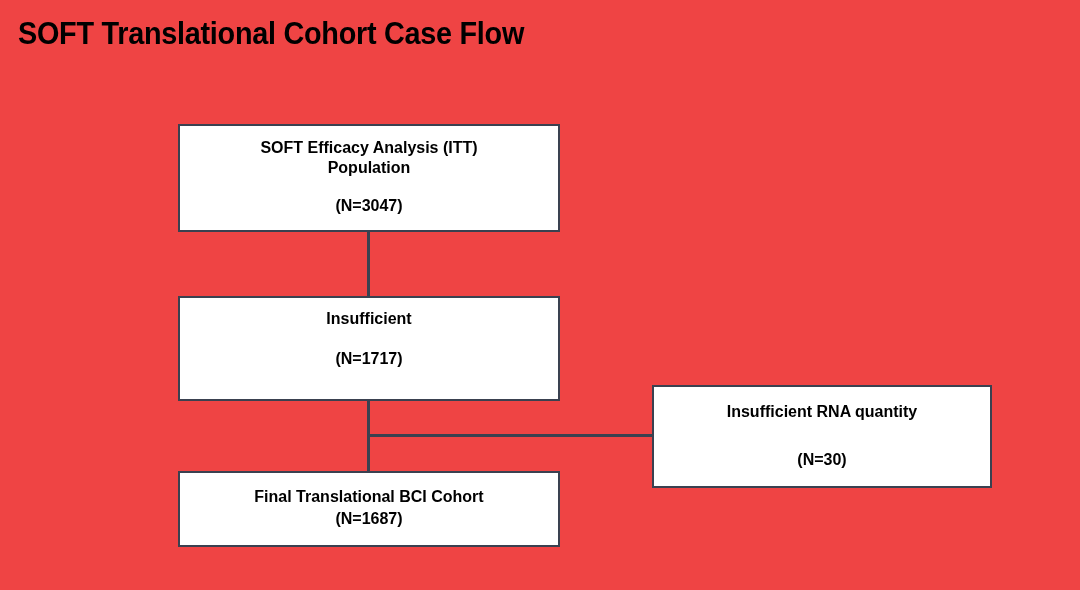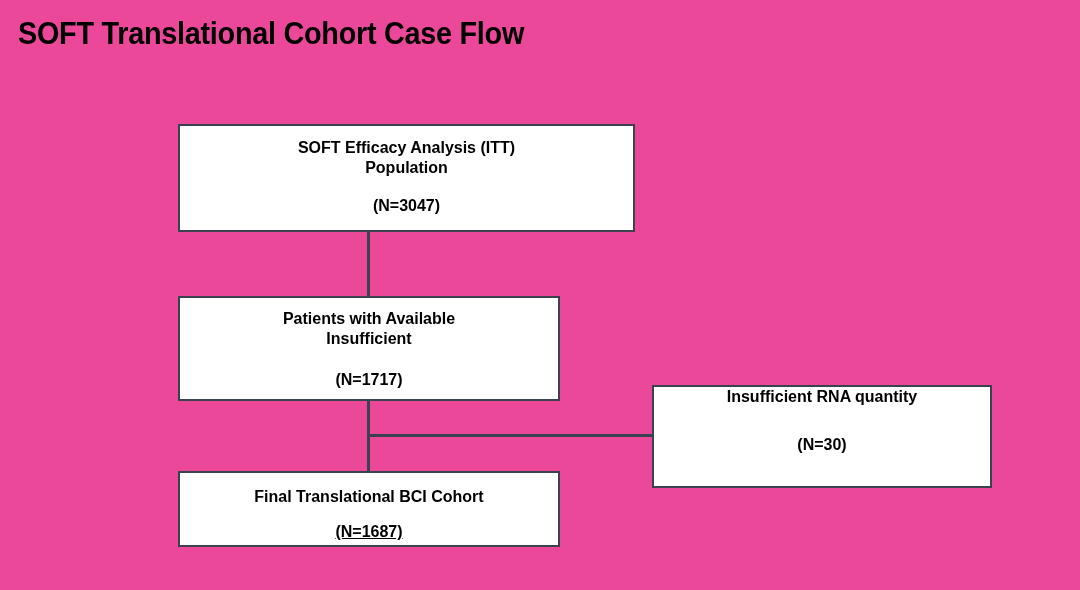--- a/index.html
+++ b/index.html
@@ -11,21 +11,21 @@
     height: 590px;
     background: #ffffff;
     font-family: "Liberation Sans", sans-serif;
     overflow: hidden;
   }
 
   #canvas {
     position: relative;
     width: 1080px;
     height: 590px;
-    background: #ec4899;
+    background: #ef4444;
   }
 
   
   #page-title {
     position: absolute;
     left: 18px;
     top: 16px;
     font-size: 31px;
     font-weight: bold;
     color: #000000;
@@ -56,21 +56,21 @@
     white-space: nowrap;
   }
   .flow-box .count {
     display: block;
     white-space: nowrap;
   }
 
   #box-itt {
     left: 178px;
     top: 124px;
-    width: 457px;
+    width: 382px;
     height: 108px;
     padding-top: 12px;
   }
   #box-itt .count { margin-top: 17px; }
 
   #box-biospecimens {
     left: 178px;
     top: 296px;
     width: 382px;
     height: 105px;
@@ -78,27 +78,28 @@
   }
   #box-biospecimens .count { margin-top: 20px; }
 
   #box-final {
     left: 178px;
     top: 471px;
     width: 382px;
     height: 76px;
     padding-top: 14px;
   }
-  #box-final .count { margin-top: 15px; text-decoration: underline; }
+  #box-final .count { margin-top: 2px; }
 
   #box-excluded {
     left: 652px;
     top: 385px;
     width: 340px;
     height: 103px;
+    padding-top: 15px;
   }
   #box-excluded .count { margin-top: 28px; }
 
   
   .connector {
     position: absolute;
     background: #3a4150;
   }
   .connector.v { width: 3px; }
   .connector.h { height: 3px; }
@@ -129,21 +130,20 @@
 
   <div id="page-title">SOFT Translational Cohort Case Flow</div>
 
   <div class="flow-box" id="box-itt">
     <span class="line">SOFT Efficacy Analysis (ITT)</span>
     <span class="line">Population</span>
     <span class="count">(N=3047)</span>
   </div>
 
   <div class="flow-box" id="box-biospecimens">
-    <span class="line">Patients with Available</span>
     <span class="line">Insufficient</span>
     <span class="count">(N=1717)</span>
   </div>
 
   <div class="flow-box" id="box-final">
     <span class="line">Final Translational BCI Cohort</span>
     <span class="count">(N=1687)</span>
   </div>
 
   <div class="flow-box" id="box-excluded">

